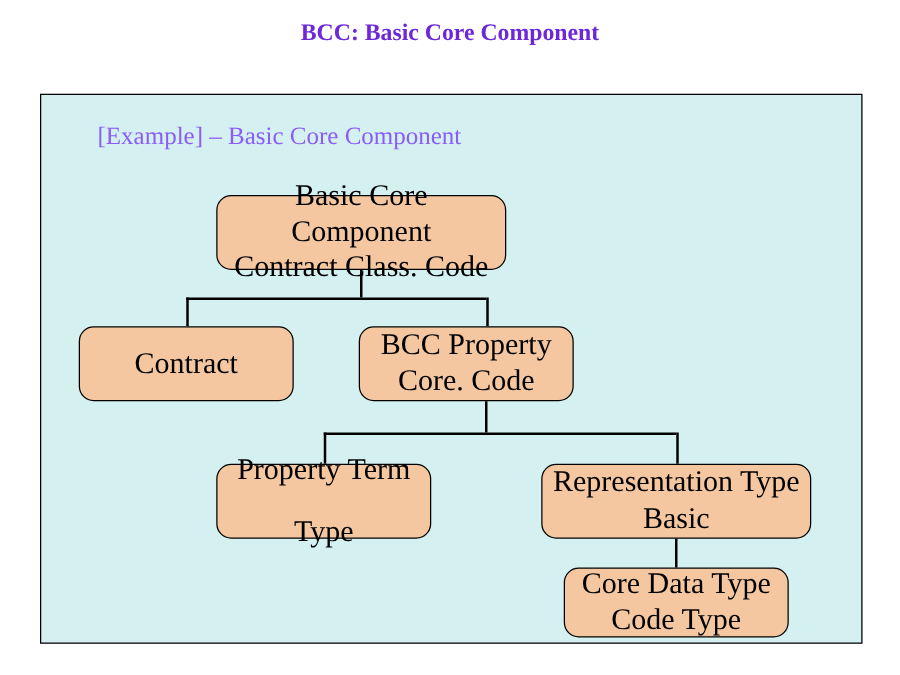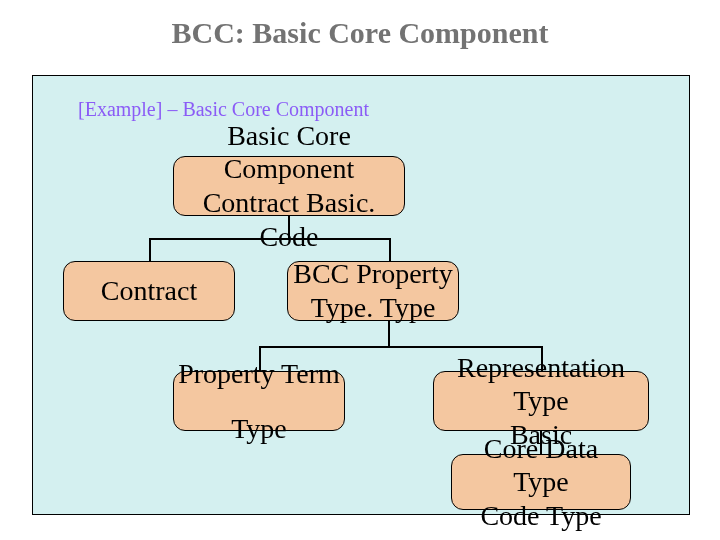--- a/index.html
+++ b/index.html
@@ -13,23 +13,23 @@
   width: 720px;
   height: 540px;
   background: #ffffff;
 }
 .title {
   position: absolute;
   top: 16px;
   left: 0;
   right: 0;
   text-align: center;
-  font-size: 30px;
+  font-size: 19px;
   font-weight: bold;
-  color: #737373;
+  color: #6d28d9;
 }
 .panel {
   position: absolute;
   left: 32px;
   top: 75px;
   width: 656px;
   height: 438px;
   background: #d4f0f0;
   border: 1px solid #000;
 }
@@ -39,21 +39,21 @@
   top: 22px;
   font-size: 20px;
   color: #8b5cf6;
 }
 .node {
   position: absolute;
   background: #f4c7a0;
   border: 1px solid #000;
   border-radius: 12px;
   text-align: center;
-  font-size: 28px;
+  font-size: 24px;
   color: #000;
   display: flex;
   flex-direction: column;
   justify-content: center;
   align-items: center;
   line-height: 1.2;
   padding: 2px 4px;
   box-sizing: border-box;
 }
 .line {
@@ -67,30 +67,30 @@
 <div class="canvas">
 
   <div class="title">BCC: Basic Core Component</div>
 
   <div class="panel">
 
     <div class="subtitle">[Example] – Basic Core Component</div>
 
     <div class="node" style="left:140px; top:80px; width:232px; height:60px;">
       <span>Basic Core Component</span>
-      <span>Contract Basic. Code</span>
+      <span>Contract Class. Code</span>
     </div>
 
     <div class="node" style="left:30px; top:185px; width:172px; height:60px;">
       <span>Contract</span>
     </div>
 
     <div class="node" style="left:254px; top:185px; width:172px; height:60px;">
       <span>BCC Property</span>
-      <span>Type. Type</span>
+      <span>Core. Code</span>
     </div>
 
     <div class="node" style="left:140px; top:295px; width:172px; height:60px;gap:21px;">
       <span>Property Term</span>
       <span>Type</span>
     </div>
 
     <div class="node" style="left:400px; top:295px; width:216px; height:60px;">
       <span>Representation Type</span>
       <span>Basic</span>

